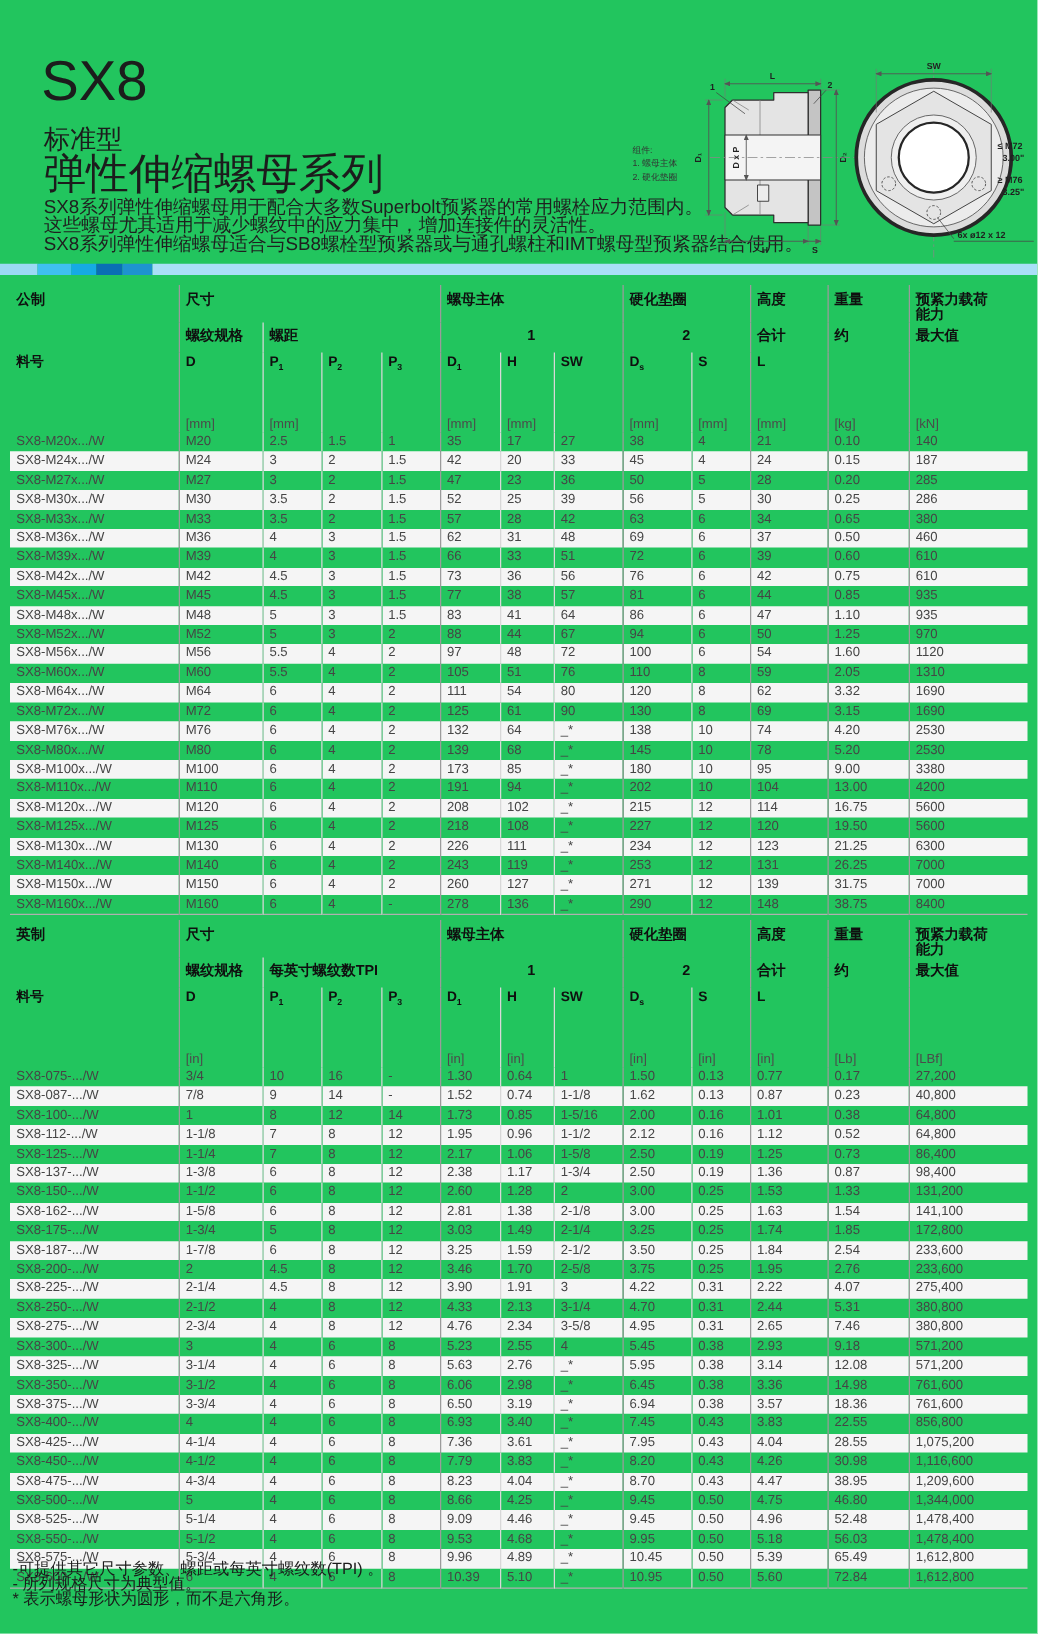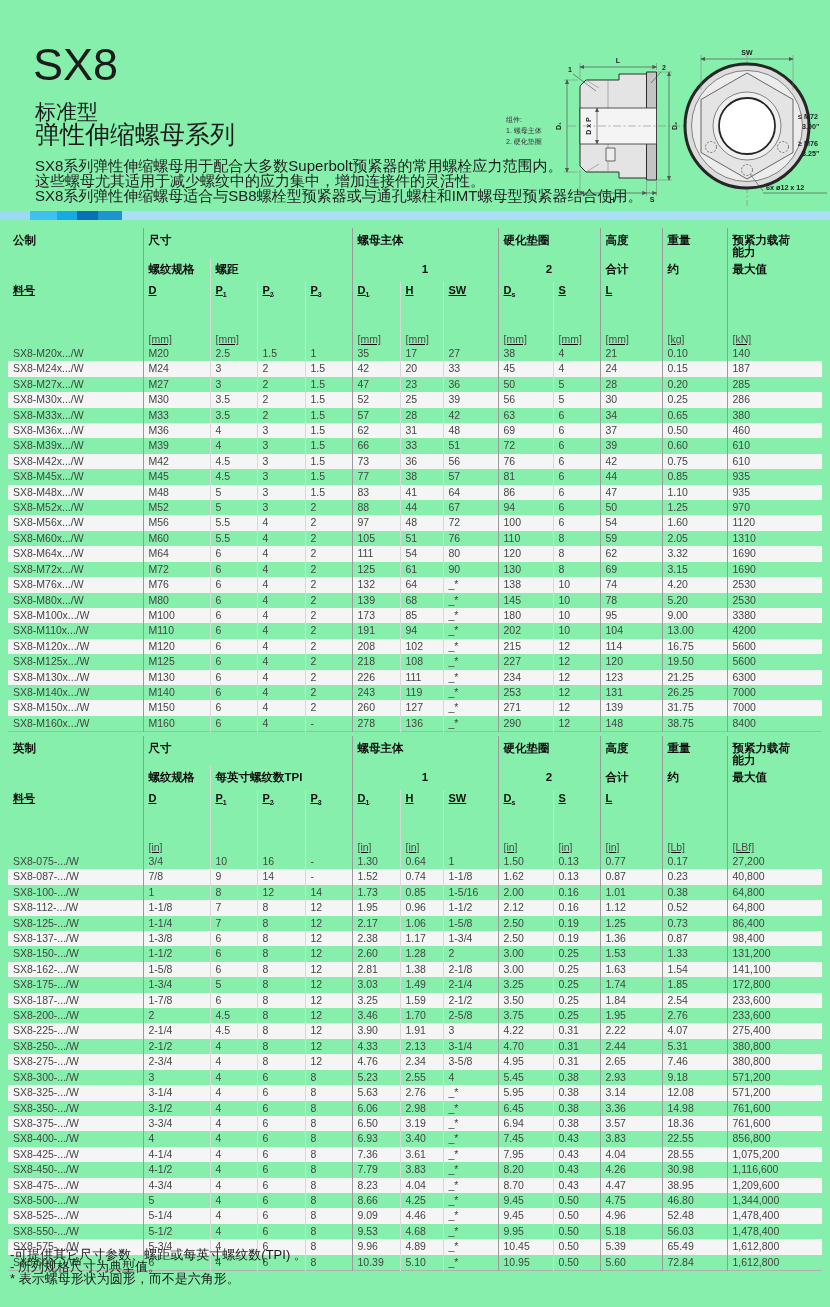--- a/index.html
+++ b/index.html
@@ -1,23 +1,23 @@
 <!DOCTYPE html>
 <html><head>
 <meta charset="utf-8">
 <style>
   * { margin:0; padding:0; box-sizing:border-box; }
   html,body { background:#ffffff; }
   body { width:830px; font-family:"Liberation Sans","DejaVu Sans",sans-serif; }
-  .page { position:relative; width:830px; height:1307px; background:#86efac; overflow:hidden; }
+  .page { position:relative; width:830px; height:1307px; background:#22c55e; overflow:hidden; }
 
   
   .t-title { position:absolute; left:33px; top:42px; font-size:45px; font-weight:400; color:#1c1c1c; line-height:1; }
   .t-sub1  { position:absolute; left:35px; top:100px;  font-size:21px; color:#1c1c1c; line-height:1.1; }
-  .t-sub2  { position:absolute; left:35px; top:121px; font-size:25px; color:#1c1c1c; line-height:1.1; }
+  .t-sub2  { position:absolute; left:35px; top:121px; font-size:34px; color:#1c1c1c; line-height:1.1; }
   .t-desc  { position:absolute; left:35px; top:158px; font-size:15px; line-height:15px; color:#1f1f1f; }
 
   
   .diagram { position:absolute; left:500px; top:30px; width:330px; height:185px; }
   .diagram text { font-family:"Liberation Sans","DejaVu Sans",sans-serif; fill:#1f1f1f; font-size:7px; }
   .diagram .dimtxt { font-size:7px; font-weight:bold; }
   .diagram .ann { font-size:7.2px; font-weight:bold; }
   .diagram .comp { font-size:7px; fill:#333; }
 
   
@@ -26,21 +26,21 @@
   
   table.spec { position:absolute; left:8px; width:814px; border-collapse:collapse; table-layout:fixed;
                border-bottom:1px solid #b0b0b0; }
   table.spec th, table.spec td { text-align:left; }
   .bd { border-left:1px solid #9b9b9b; }
   .bl { border-left:1px solid #d8d8d8; }
   .ctr { text-align:center !important; padding-left:0 !important; }
   thead th { padding-left:5px; color:#0f0f0f; font-weight:bold; }
   tr.r1 th { height:26px; vertical-align:top; padding-top:6px; font-size:11.5px; line-height:12px; white-space:pre-line; }
   tr.r2 th { height:24px; vertical-align:top; padding-top:5px; font-size:11.5px; line-height:12px; }
-  tr.r3 th { height:34px; vertical-align:top; padding-top:1px;text-decoration:underline; }
+  tr.r3 th { height:34px; vertical-align:top; padding-top:1px; }
   .hlbl { font-weight:bold; font-size:11px; height:15px; line-height:15px; color:#0f0f0f; }
   .hunit { font-weight:normal; font-size:10.5px; height:13px; line-height:13px; color:#4b4b4b;margin-top:35px; }
   sub { font-size:7px; }
   tbody td { height:15.3px; line-height:15.4px; padding-left:5px; font-size:10.5px; color:#454545; white-space:nowrap; overflow:hidden; }
   tbody tr:nth-child(even) { background:#f5f5f5; }
   #metric-table { top:228px; }
   #imperial-table { top:736px; }
 
   
   .footnotes { position:absolute; left:10px; top:1249px; font-size:13px; line-height:12px; color:#1a1a1a; }

